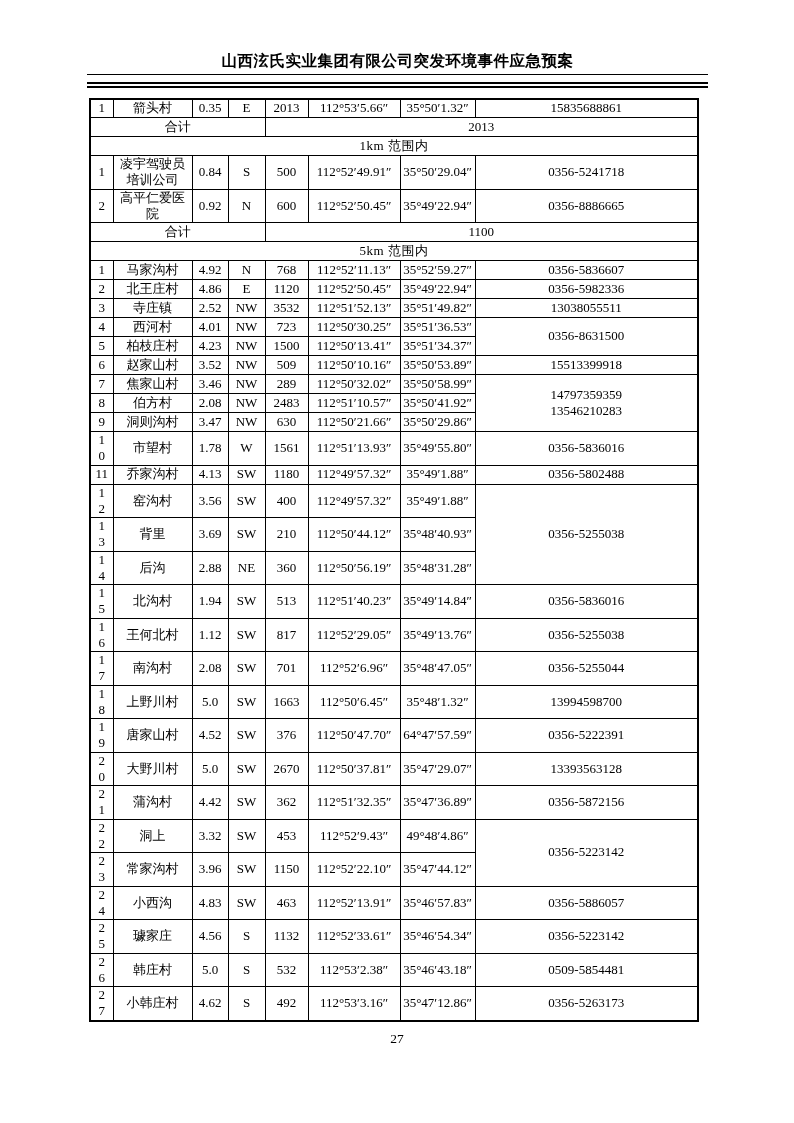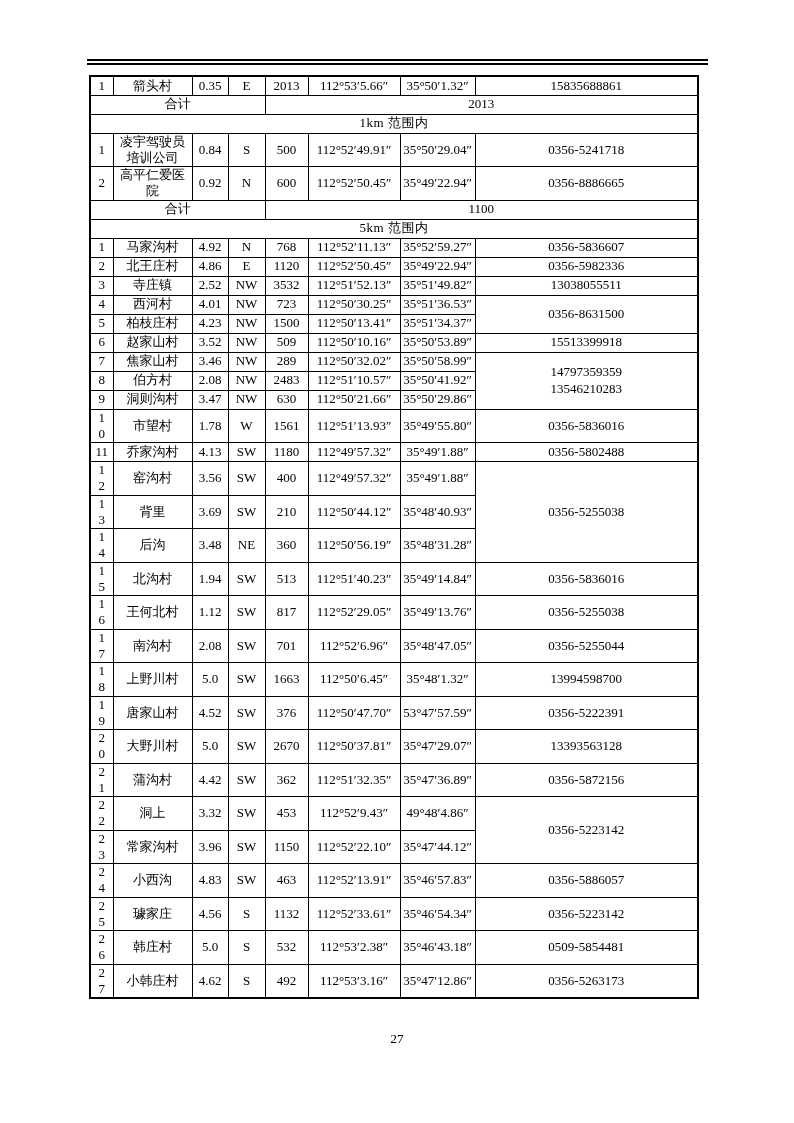--- a/index.html
+++ b/index.html
@@ -83,20 +83,23 @@
     text-align: center;
     font-size: 13.5px;
   }
 </style>
 </head>
 <body>
 
 <div class="page" data-name="document-page">
   <div class="content" data-name="page-content">
 
+    <div class="doc-header" data-name="page-header">
+      <div class="doc-title" data-name="document-title">山西泫氏实业集团有限公司突发环境事件应急预案</div>
+    </div>
     <div class="double-rule" data-name="header-double-rule"></div>
 
     <table class="main-table" data-name="sensitive-sites-table">
       <colgroup>
         <col class="c-index">
           <col class="c-name">
           <col class="c-distance">
           <col class="c-direction">
         <col class="c-population">
           <col class="c-longitude">
@@ -275,21 +278,21 @@
             <td data-name="cell-distance">3.69</td>
             <td data-name="cell-direction">SW</td>
             <td data-name="cell-population">210</td>
             <td data-name="cell-longitude">112°50′44.12″</td>
             <td data-name="cell-latitude">35°48′40.93″</td>
           </tr>
           <tr class="row-data" data-name="table-row">
             <td data-name="cell-index">1
 4</td>
             <td data-name="cell-name">后沟</td>
-            <td data-name="cell-distance">3.48</td>
+            <td data-name="cell-distance">2.88</td>
             <td data-name="cell-direction">NE</td>
             <td data-name="cell-population">360</td>
             <td data-name="cell-longitude">112°50′56.19″</td>
             <td data-name="cell-latitude">35°48′31.28″</td>
           </tr>
           <tr class="row-data" data-name="table-row">
             <td data-name="cell-index">1
 5</td>
             <td data-name="cell-name">北沟村</td>
             <td data-name="cell-distance">1.94</td>
@@ -333,21 +336,21 @@
             <td data-name="cell-phone">13994598700</td>
           </tr>
           <tr class="row-data" data-name="table-row">
             <td data-name="cell-index">1
 9</td>
             <td data-name="cell-name">唐家山村</td>
             <td data-name="cell-distance">4.52</td>
             <td data-name="cell-direction">SW</td>
             <td data-name="cell-population">376</td>
             <td data-name="cell-longitude">112°50′47.70″</td>
-            <td data-name="cell-latitude">53°47′57.59″</td>
+            <td data-name="cell-latitude">64°47′57.59″</td>
             <td data-name="cell-phone">0356-5222391</td>
           </tr>
           <tr class="row-data" data-name="table-row">
             <td data-name="cell-index">2
 0</td>
             <td data-name="cell-name">大野川村</td>
             <td data-name="cell-distance">5.0</td>
             <td data-name="cell-direction">SW</td>
             <td data-name="cell-population">2670</td>
             <td data-name="cell-longitude">112°50′37.81″</td>

